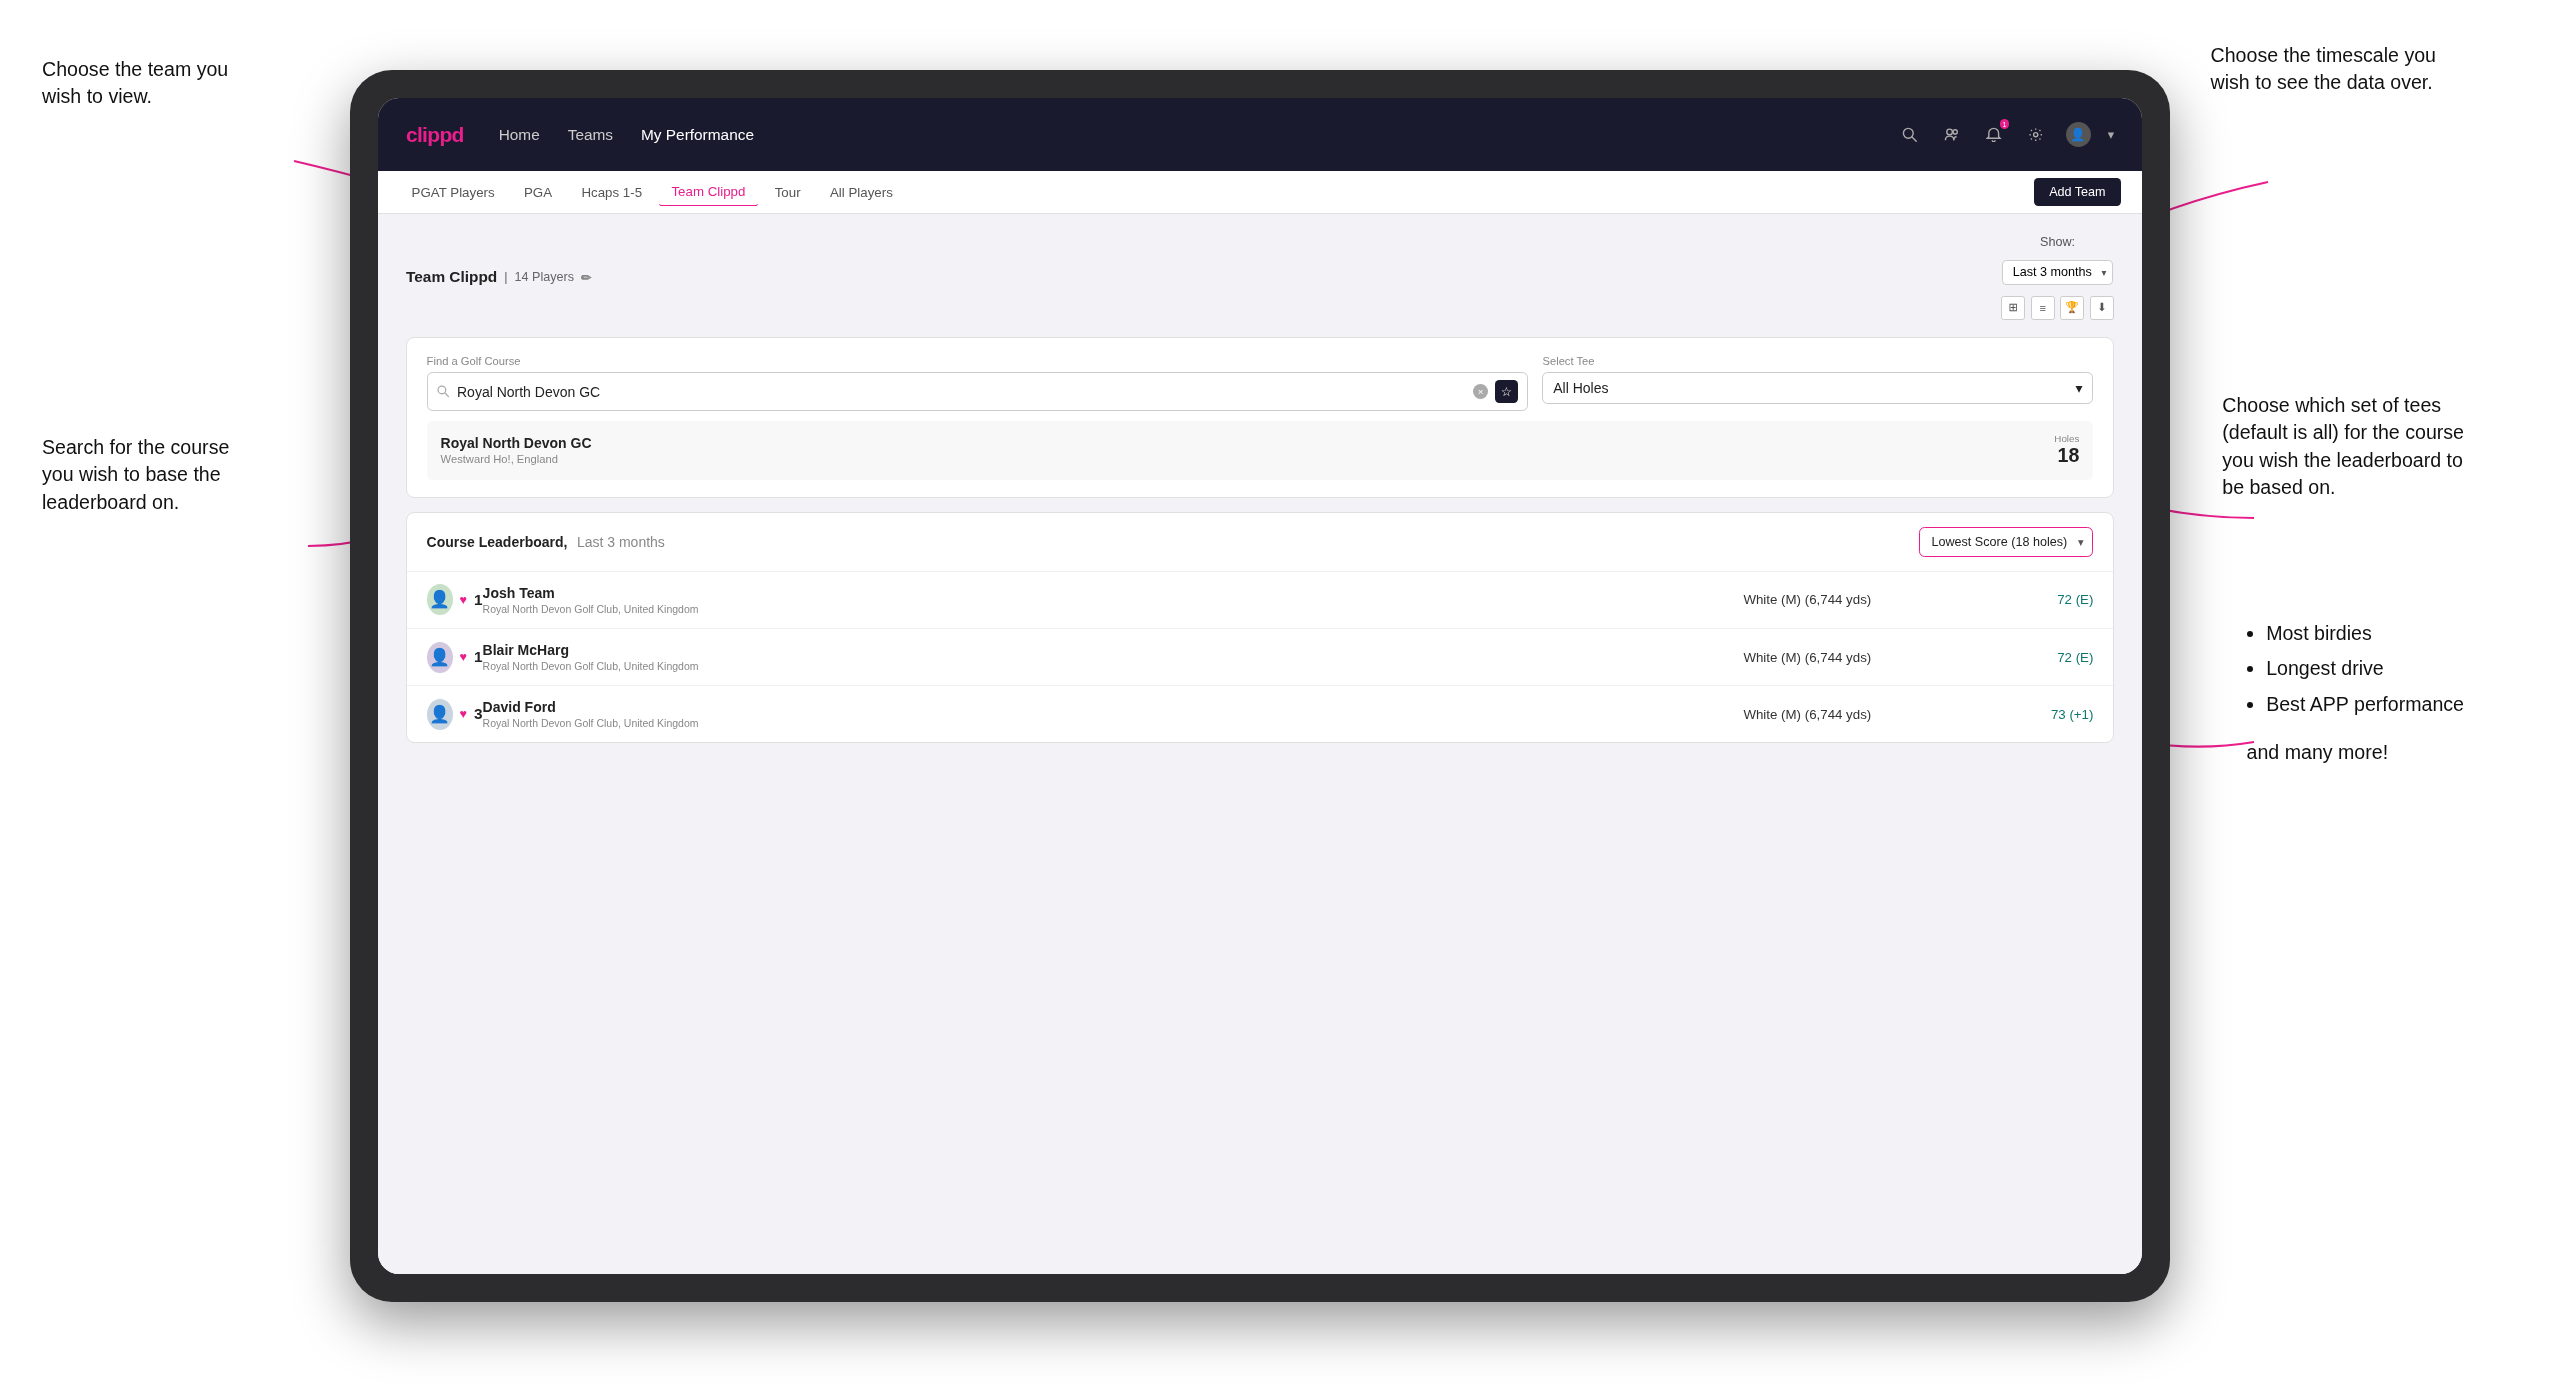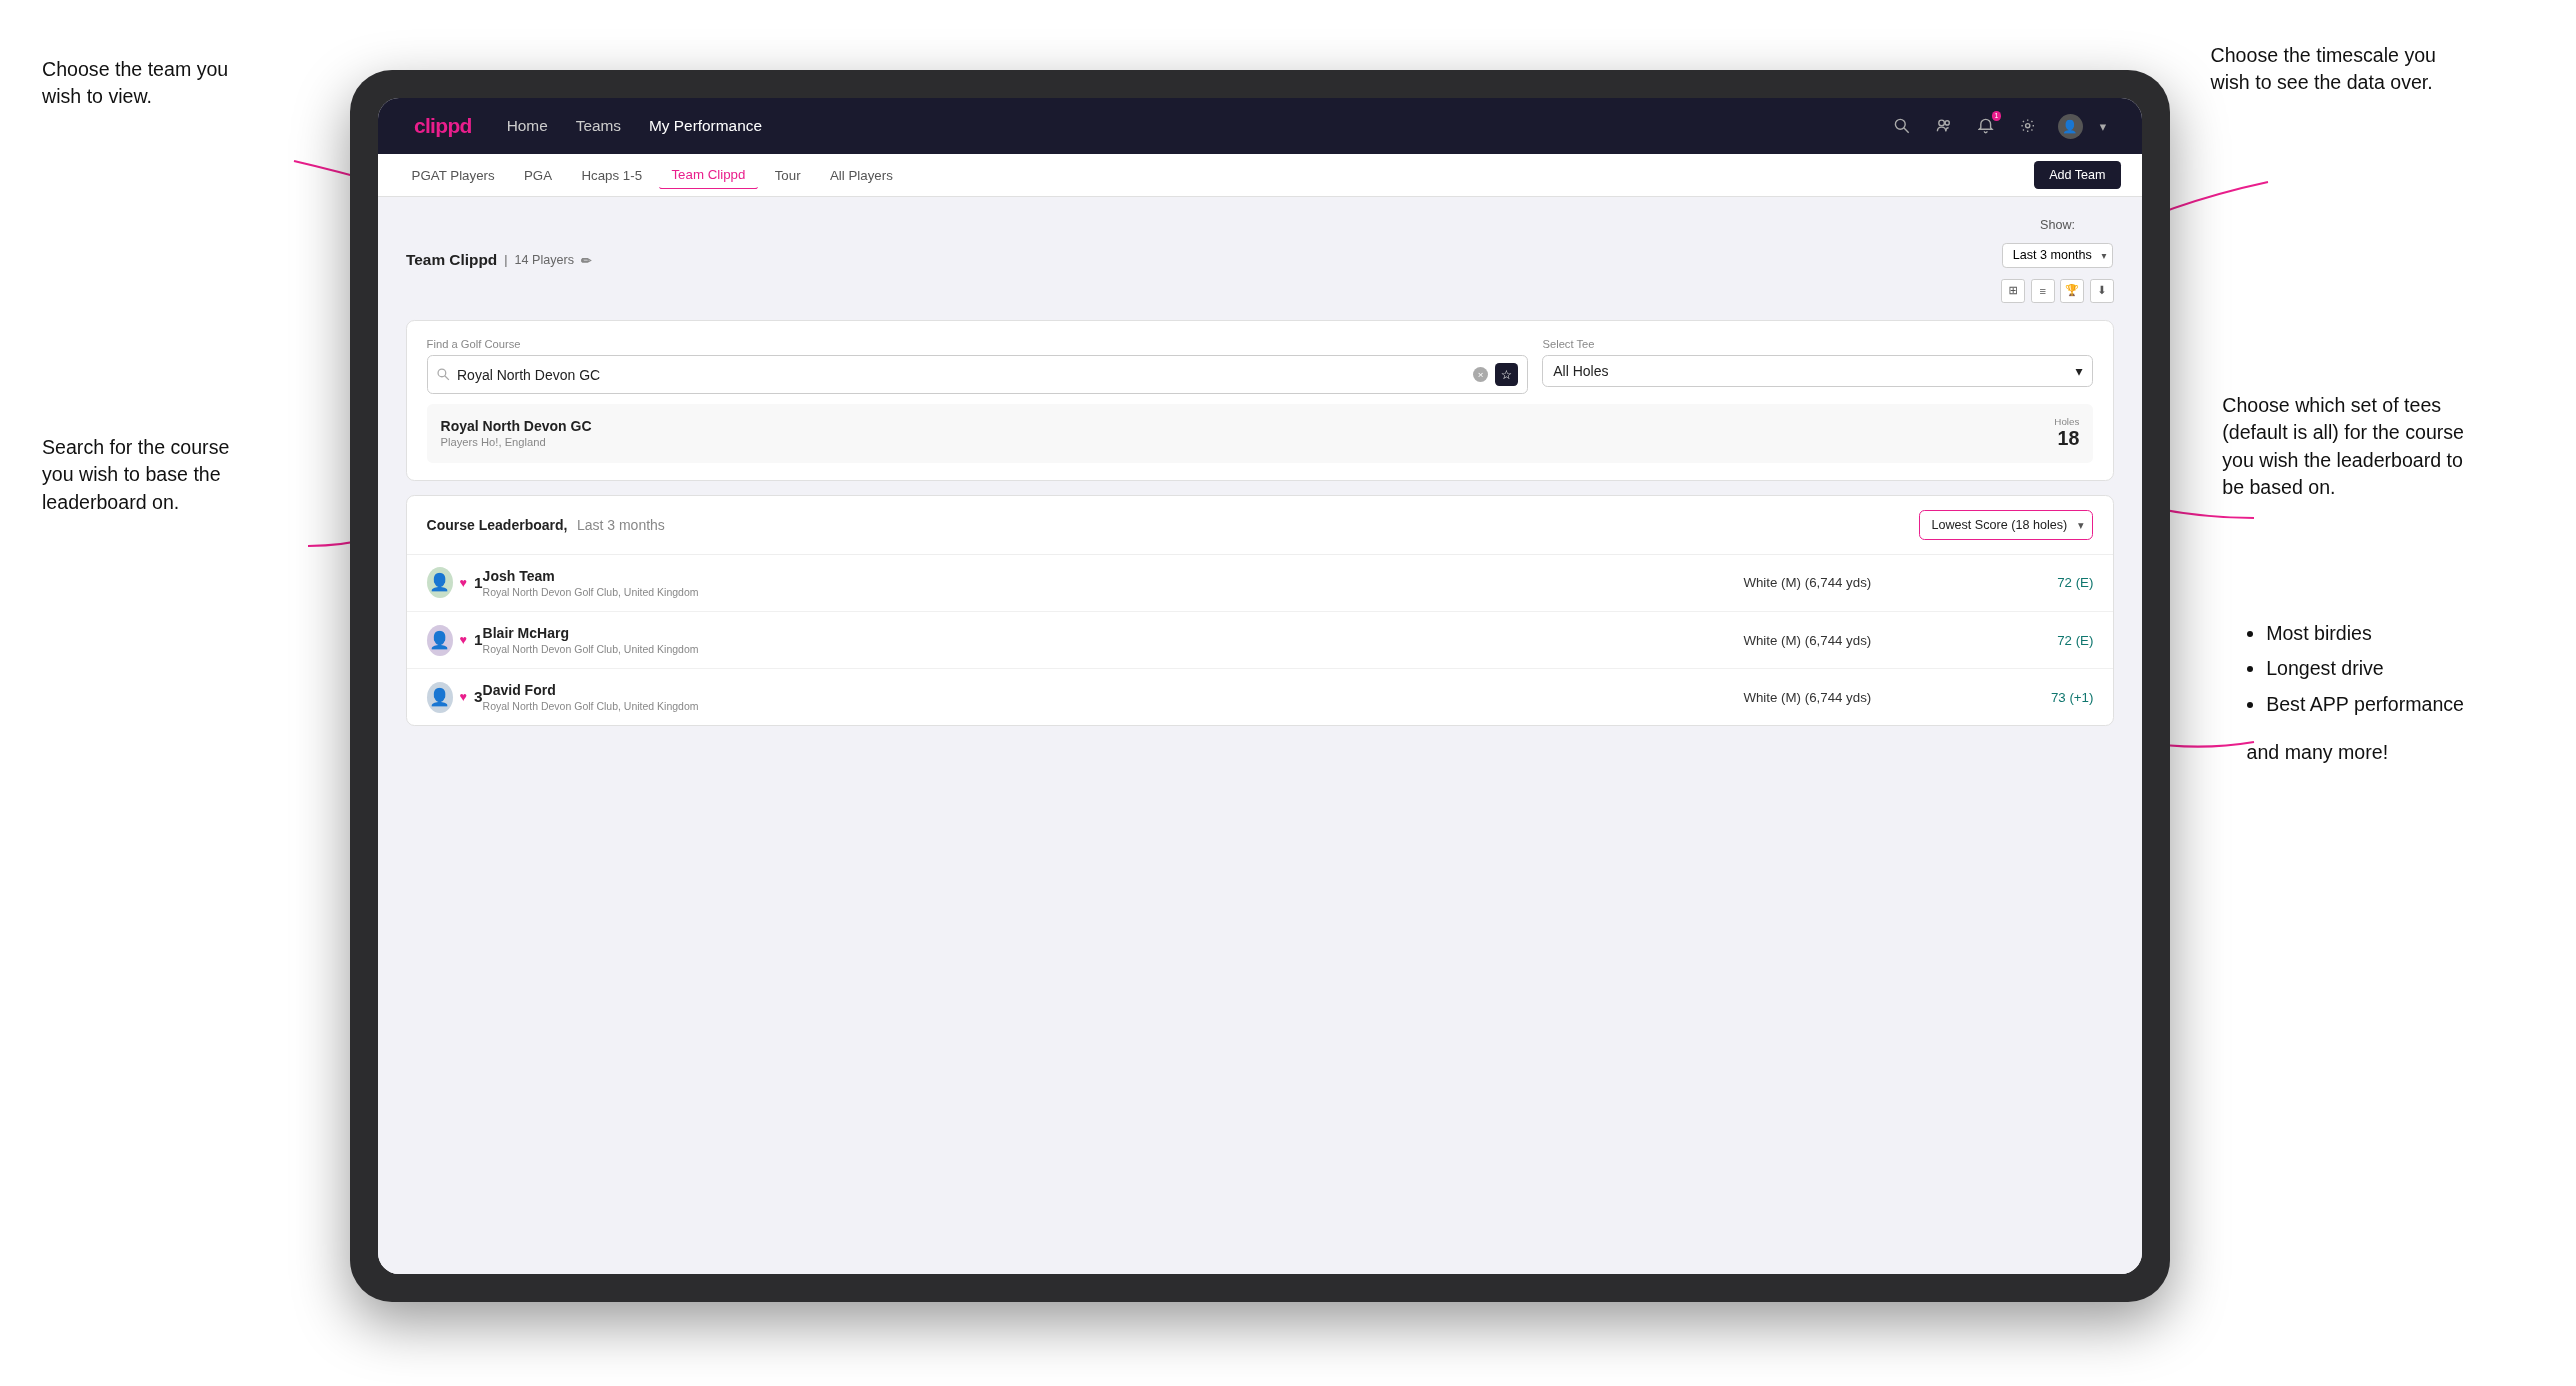--- a/index.html
+++ b/index.html
@@ -65,24 +65,24 @@
       background: #f2f2f7;
       border-radius: 21px;
       overflow: hidden;
       display: flex;
       flex-direction: column;
     }
 
     
     .navbar {
       background: #1a1a2e;
-      height: 56px;
-      display: flex;
-      align-items: center;
-      padding: 0 36px;
+      height: 73px;
+      display: flex;
+      align-items: center;
+      padding: 0 28px;
       flex-shrink: 0;
     }
 
     .navbar-logo {
       color: #e91e8c;
       font-size: 21px;
       font-weight: 700;
       margin-right: 35px;
       letter-spacing: -0.7px;
     }
@@ -666,21 +666,21 @@
             <div class="tee-select-wrapper">
               <span>All Holes</span>
               <span>▾</span>
             </div>
           </div>
         </div>
 
         <div class="course-result">
           <div>
             <div class="course-result-name">Royal North Devon GC</div>
-            <div class="course-result-location">Players Ho!, England</div>
+            <div class="course-result-location">Westward Ho!, England</div>
           </div>
           <div class="holes-badge">
             <div class="holes-label">Holes</div>
             <div class="holes-num">18</div>
           </div>
         </div>
       </div>
 
       <div class="leaderboard-section">
         <div class="leaderboard-header">

